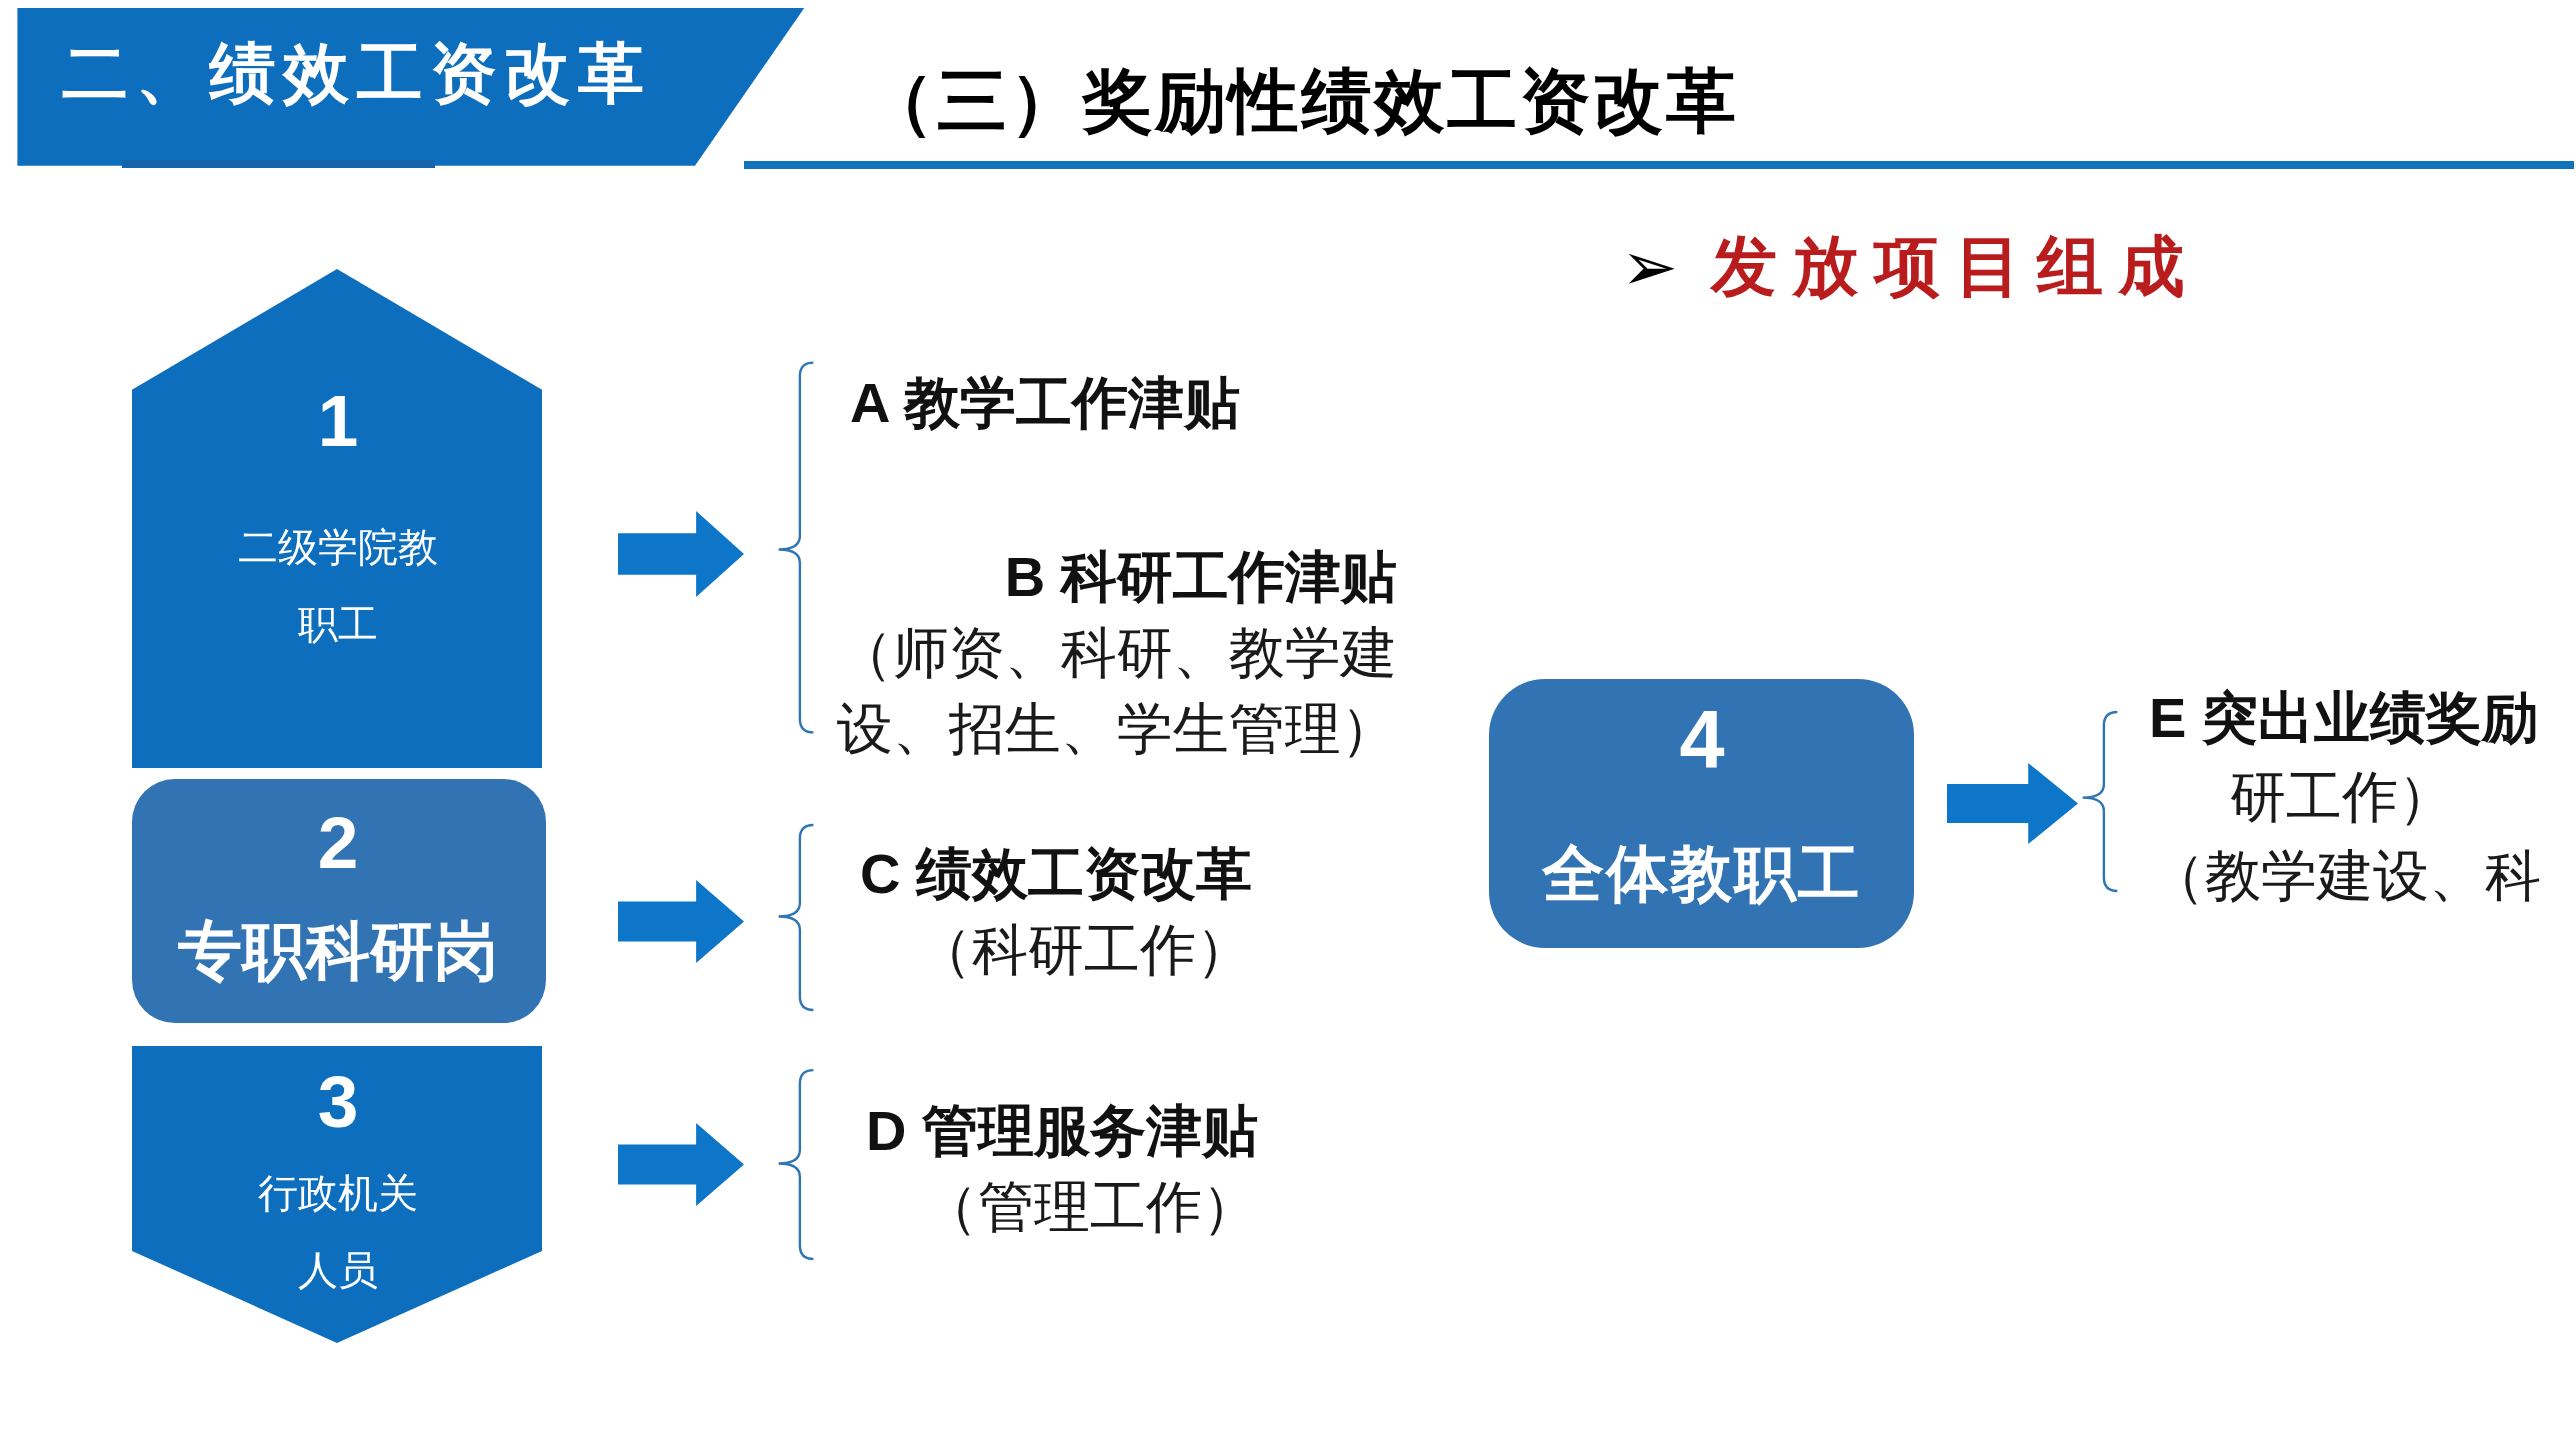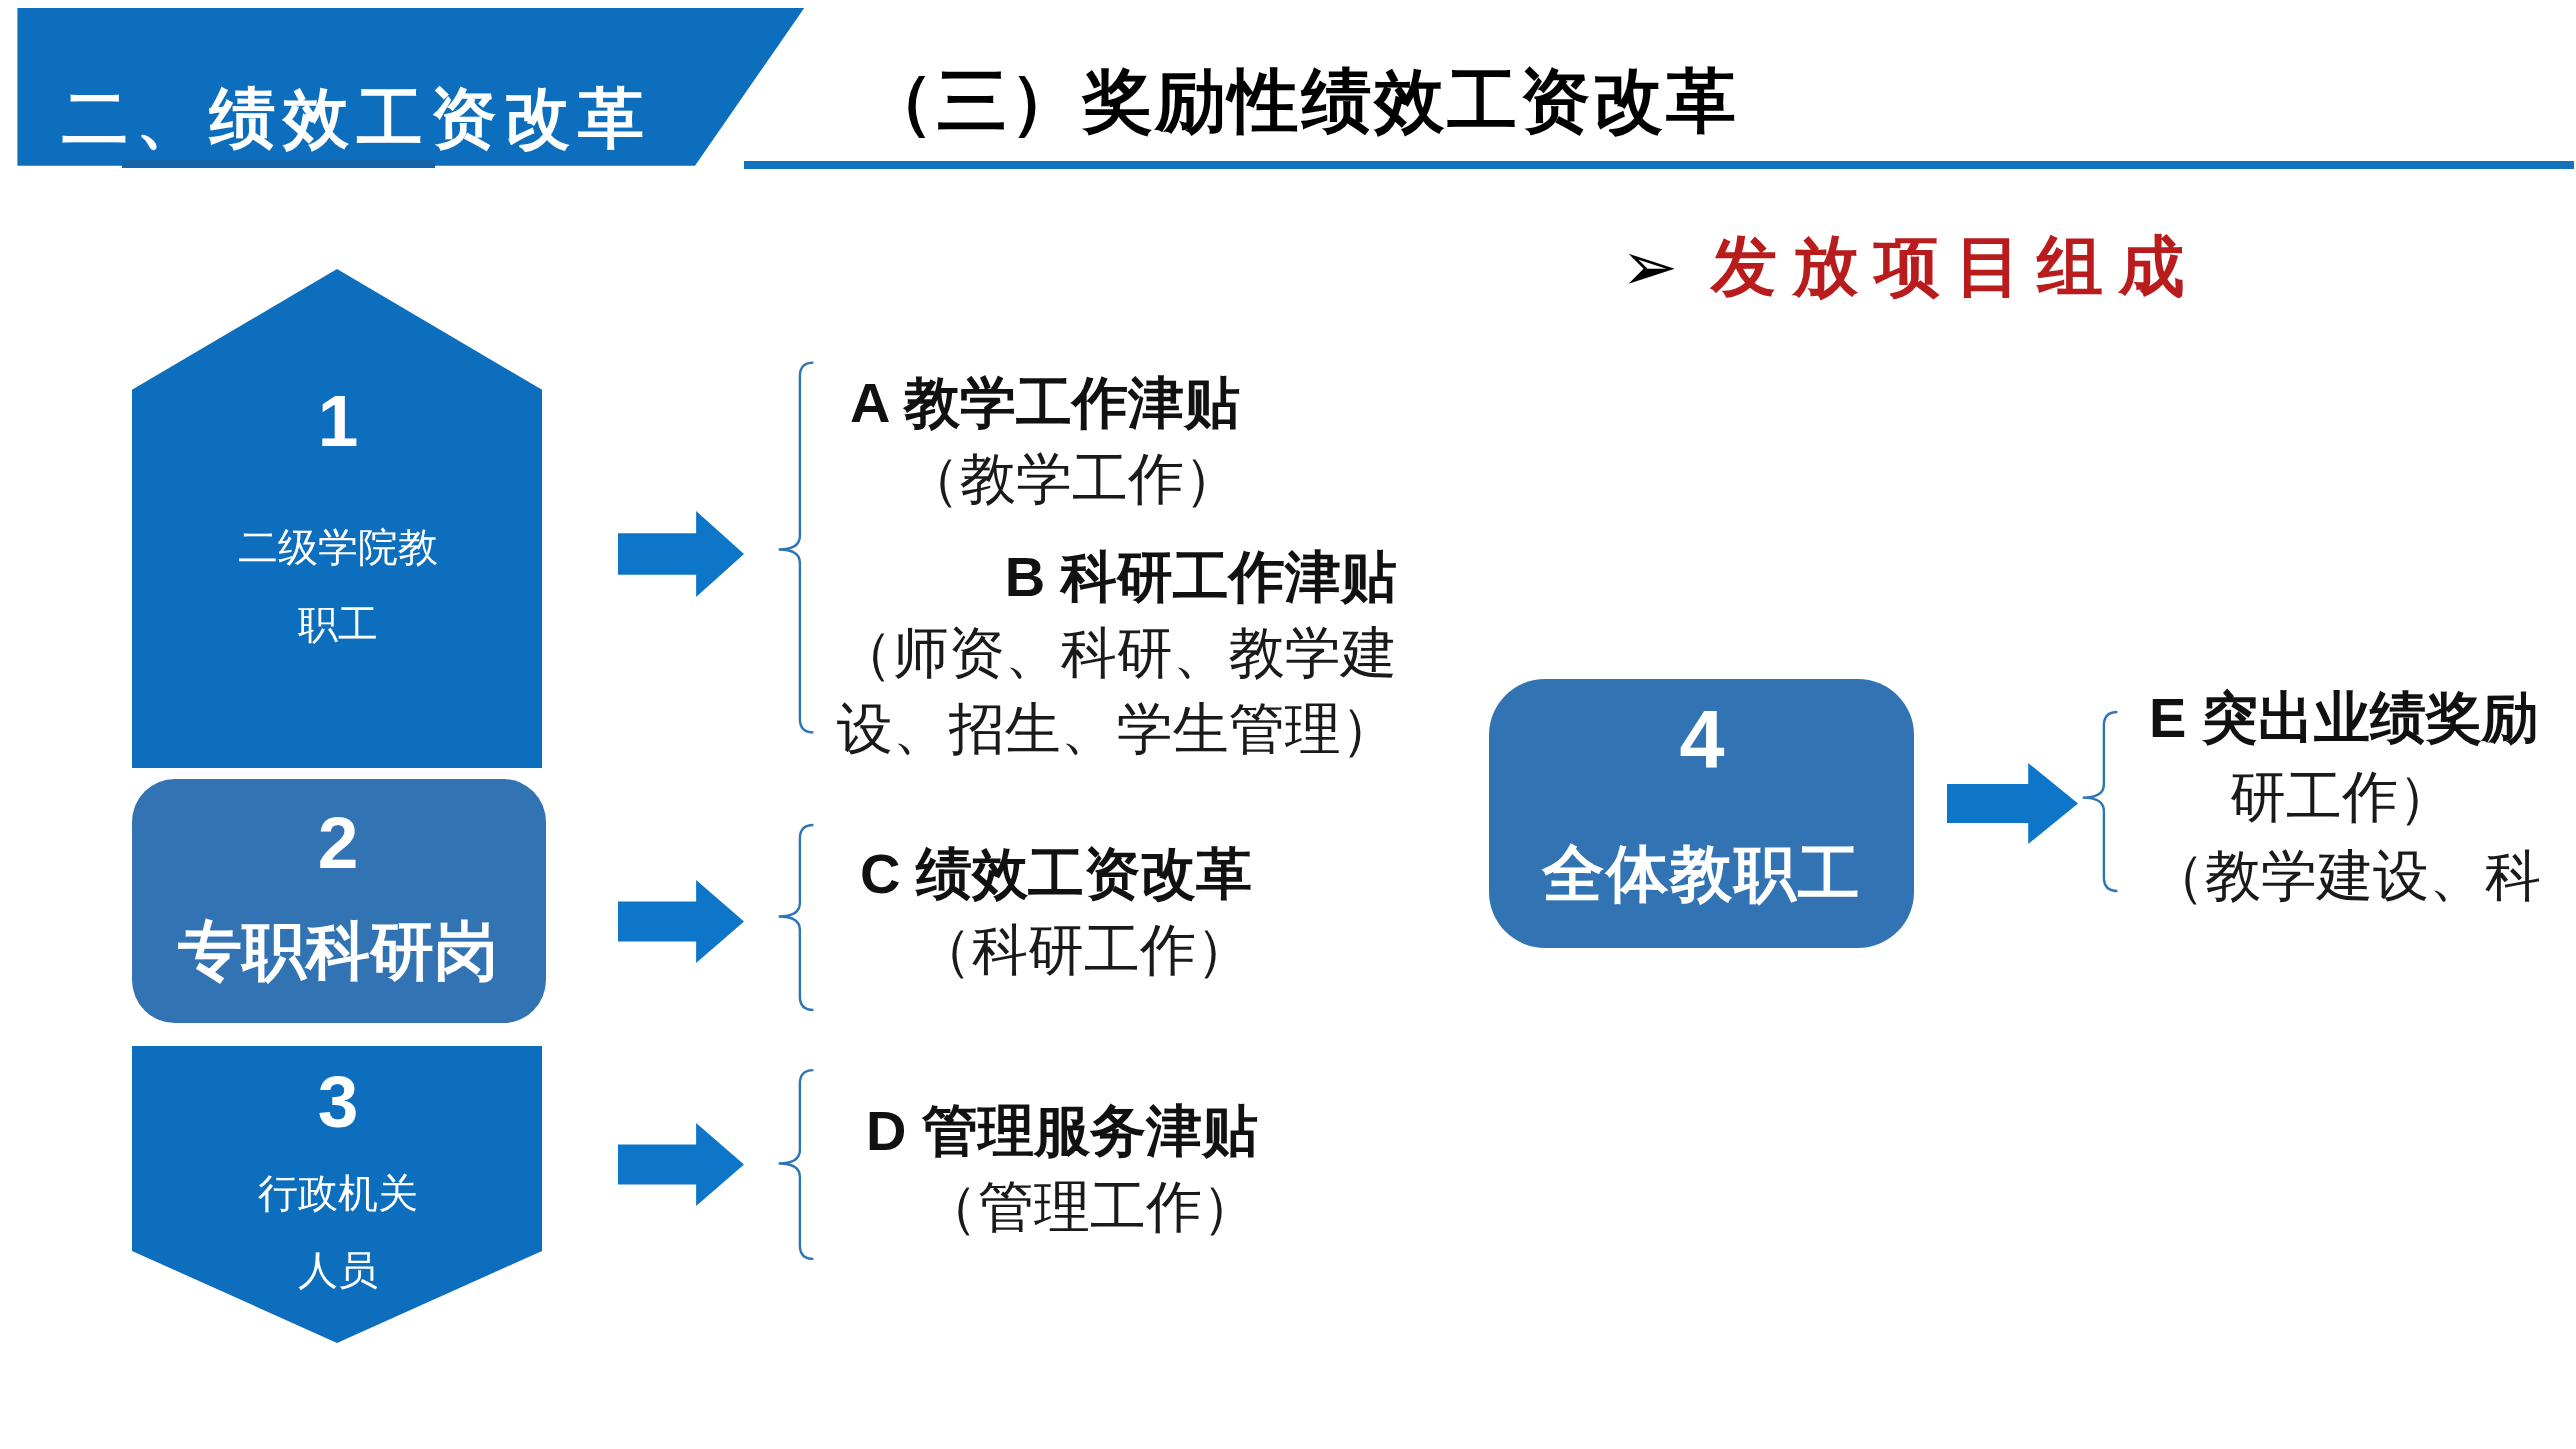--- a/index.html
+++ b/index.html
@@ -3,21 +3,21 @@
 <meta charset="utf-8">
 <style>
   html,body{margin:0;padding:0;background:#ffffff;}
   body{font-family:"Liberation Sans","DejaVu Sans",sans-serif;}
   #slide{position:relative;width:2576px;height:1450px;background:#ffffff;overflow:hidden;}
 
   
   .banner{position:absolute;left:17.4px;top:7.7px;width:787px;height:158px;background:#0d6ebd;
           clip-path:polygon(0 0,100% 0,86.1% 100%,0 100%);z-index:2;}
   .banner-label{position:absolute;left:62px;top:29px;font-size:66px;font-weight:700;color:#ffffff;
-                letter-spacing:7.7px;white-space:nowrap;margin-top:45px;}
+                letter-spacing:7.7px;white-space:nowrap;}
   .underline-main{position:absolute;left:744px;top:161px;width:1830px;height:7.7px;background:#1272bc;z-index:1;}
   .underline-sliver{position:absolute;left:122px;top:160px;width:313px;height:7.7px;background:#1563a8;z-index:3;}
   .page-title{position:absolute;left:864px;top:58px;font-size:70px;line-height:87px;font-weight:700;
               color:#000000;letter-spacing:2.9px;white-space:nowrap;}
 
   
   .heading{position:absolute;left:1621px;top:226px;display:flex;align-items:center;}
   .heading-bullet{font-size:68px;color:#000000;margin-right:33px;line-height:81px;}
   .heading-text{font-size:66px;font-weight:700;color:#b91c1c;letter-spacing:15.5px;line-height:81px;white-space:nowrap;}
 
@@ -107,21 +107,20 @@
     </svg>
   </div>
   <div class="brace" style="left:2075px;top:709px;">
     <svg width="52" height="185" viewBox="0 0 54 192">
       <path d="M44 3 Q30 3 30 17 L30 78 Q30 92 8 92 Q30 92 30 106 L30 175 Q30 189 44 189" fill="none" stroke="#2e75b6" stroke-width="2.5"></path>
     </svg>
   </div>
 
   <div class="item" style="left:827px;top:365px;">
     <div class="item-title">A  教学工作津贴</div>
-    <div class="item-detail">（教学工作）</div>
   </div>
 
   <div class="item" style="left:827px;top:539px;">
     <div class="item-title">B  科研工作津贴</div>
     <div class="item-detail">（师资、科研、教学建</div>
     <div class="item-detail" style="padding-left:9.7px;">设、招生、学生管理）</div>
   </div>
 
   <div class="item" style="left:827px;top:836px;">
     <div class="item-title" style="padding-left:33px;">C  绩效工资改革</div>

